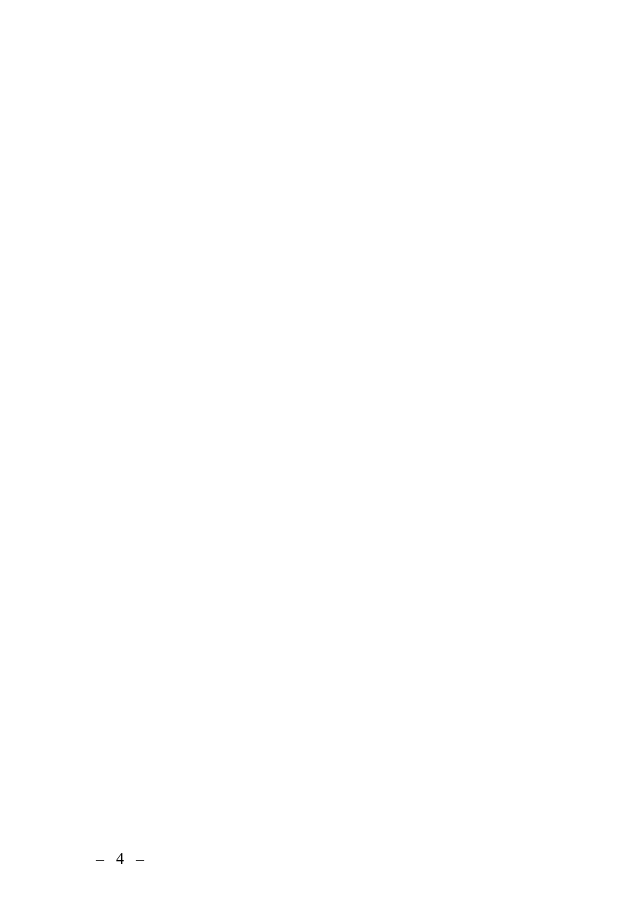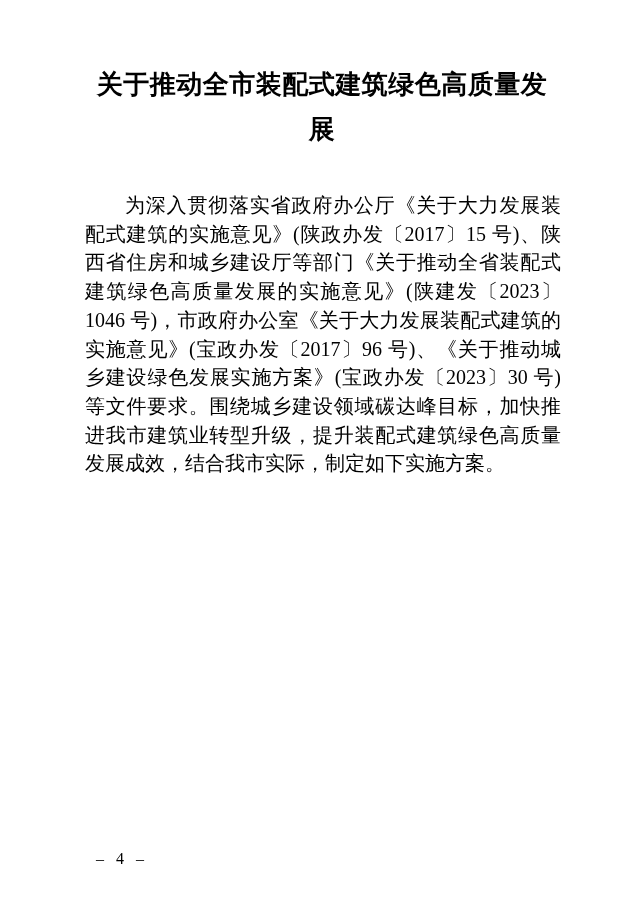--- a/index.html
+++ b/index.html
@@ -57,25 +57,23 @@
     font-size: 16px;
     letter-spacing: 4px;
   }
 </style>
 </head>
 <body>
 
 <div class="page">
 
   <div class="doc-title">
-    <div>关于推动全市装配式建筑绿色高质量发展</div>
   </div>
 
   <div class="doc-body">
-    <p>为深入贯彻落实省政府办公厅《关于大力发展装配式建筑的实施意见》(陕政办发〔2017〕15 号)、陕西省住房和城乡建设厅等部门《关于推动全省装配式建筑绿色高质量发展的实施意见》(陕建发〔2023〕1046 号)，市政府办公室《关于大力发展装配式建筑的实施意见》(宝政办发〔2017〕96 号)、《关于推动城乡建设绿色发展实施方案》(宝政办发〔2023〕30 号)等文件要求。围绕城乡建设领域碳达峰目标，加快推进我市建筑业转型升级，提升装配式建筑绿色高质量发展成效，结合我市实际，制定如下实施方案。</p>
 
 
 
   </div>
 
   <div class="page-footer">– 4 –</div>
 
 </div>
 
 </body></html>

